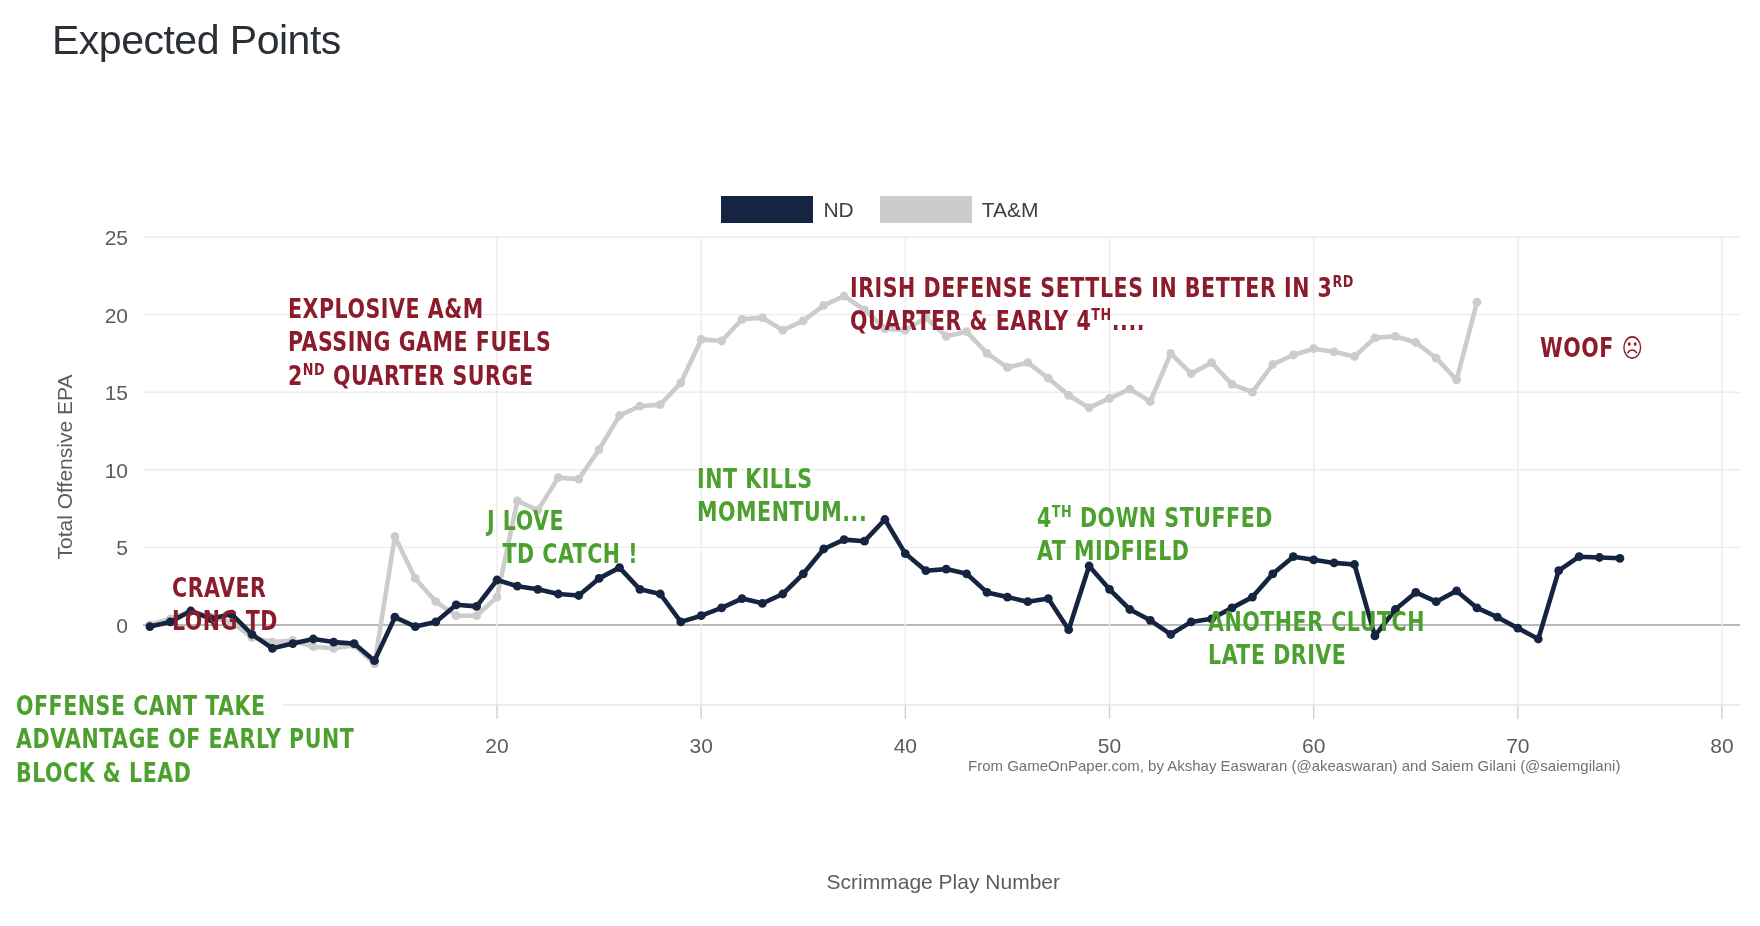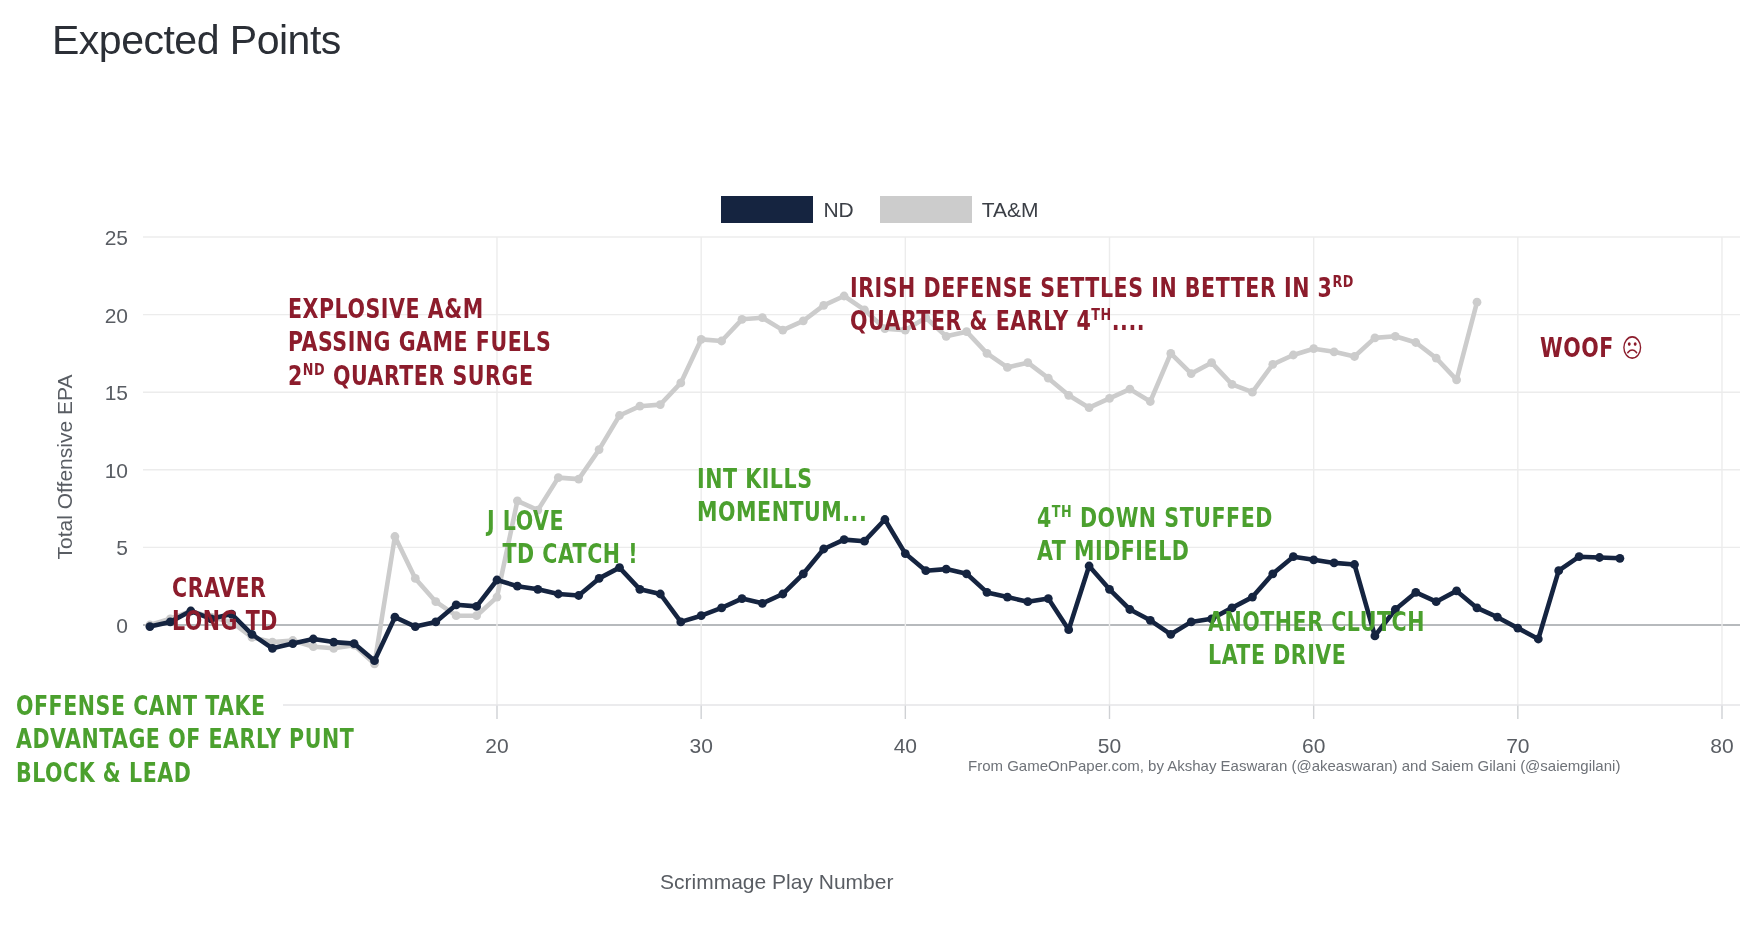--- a/index.html
+++ b/index.html
@@ -43,21 +43,21 @@
     font-size: 21px;
   }
   #ylabel {
     left: -55px; top: 455px;
     width: 240px; text-align: center;
     transform: rotate(-90deg);
     transform-origin: center center;
   }
   #xlabel {
     left: 660px; top: 870px;
-    width: 400px; text-align: left;
+    width: 400px; text-align: right;
   }
   .tick-text { font-size: 21px; fill: #595d63; }
   .credit {
     position: absolute;
     font-size: 15px;
     color: #6e7278;
     white-space: nowrap;
   }
   .annot {
     position: absolute;

